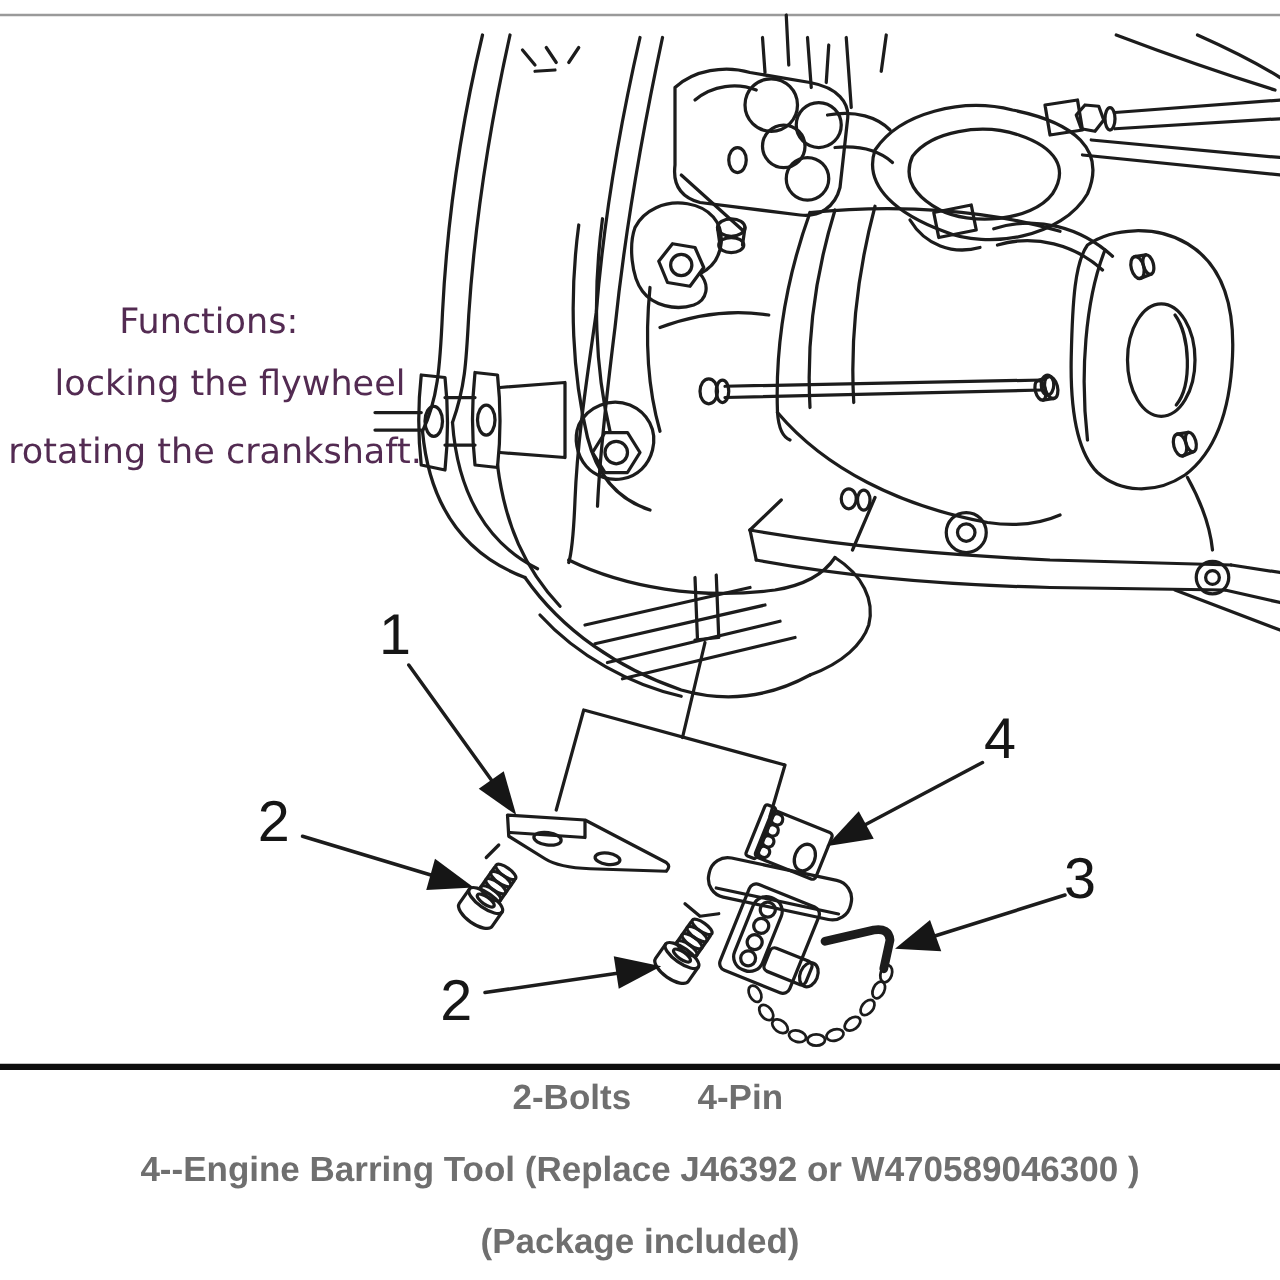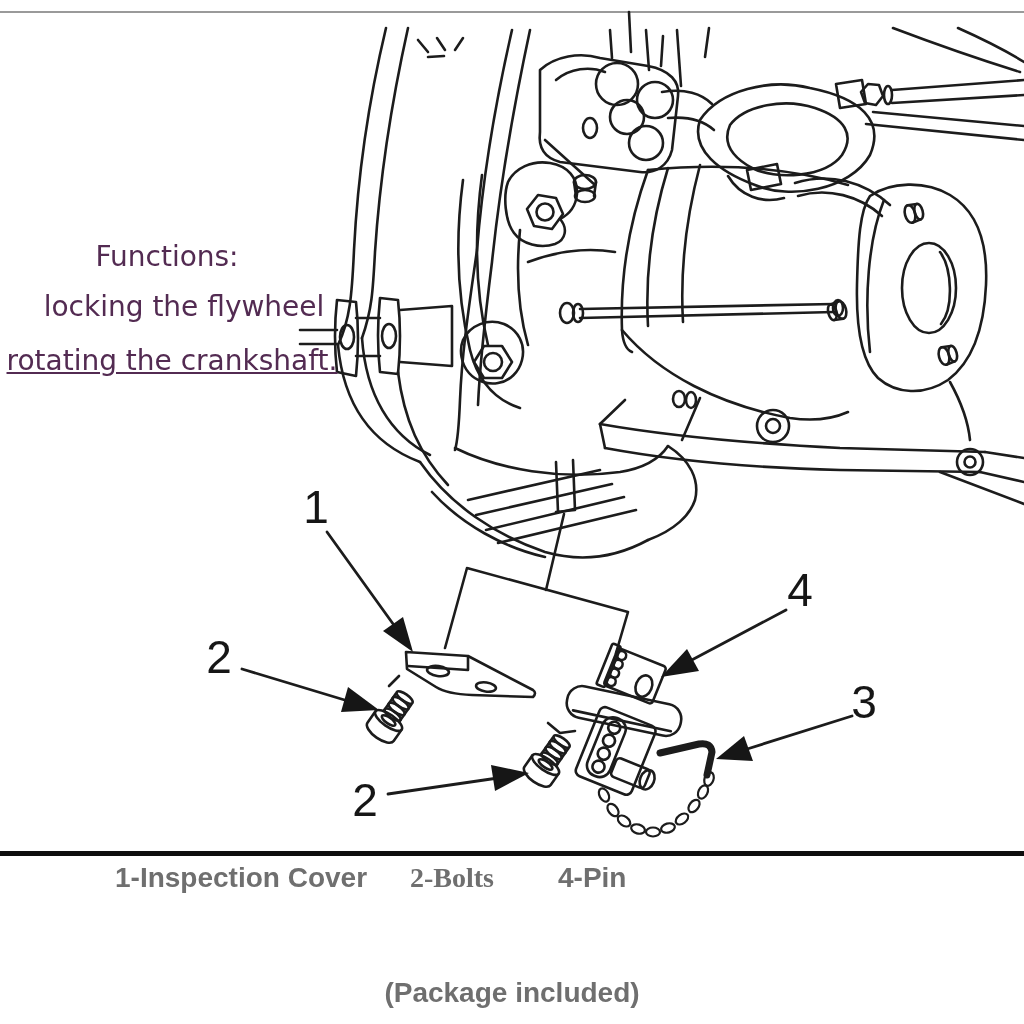--- a/index.html
+++ b/index.html
@@ -258,28 +258,28 @@
       <g>
           <line x1="852" y1="716" x2="744" y2="750"></line>
           <polygon points="716,759 744,736 753,761" fill="#161616" stroke="none"></polygon>
         </g>
     </g>
   </svg>
 
   <div>
     <div class="note-line" style="left:167px;top:240px;">Functions:</div>
     <div class="note-line" style="left:184px;top:290px;">locking the flywheel</div>
-    <div class="note-line" style="left:172px;top:344px;text-decoration:underline;">rotating the crankshaft.</div>
+    <div class="note-line" style="left:172px;top:344px;">rotating the crankshaft.</div>
   </div>
 
   <div class="callout" style="left:316px;top:507px;">1</div>
   <div class="callout" style="left:219px;top:657px;">2</div>
   <div class="callout" style="left:365px;top:800px;">2</div>
   <div class="callout" style="left:864px;top:702px;">3</div>
   <div class="callout" style="left:800px;top:590px;">4</div>
 
   <div class="legend-band"></div>
-  <div class="legend-item" style="left:115px;">1-Inspection Cover</div>
-  <div class="legend-item" style="left:410px;font-family:Liberation Serif, serif;">2-Bolts</div>
+  <div class="legend-item" style="left:410px;">2-Bolts</div>
   <div class="legend-item" style="left:558px;">4-Pin</div>
+  <div class="legend-l2">4--Engine Barring Tool (Replace J46392 or W470589046300 )</div>
   <div class="legend-l3">(Package included)</div>
 
 </div>
 
 </body></html>

